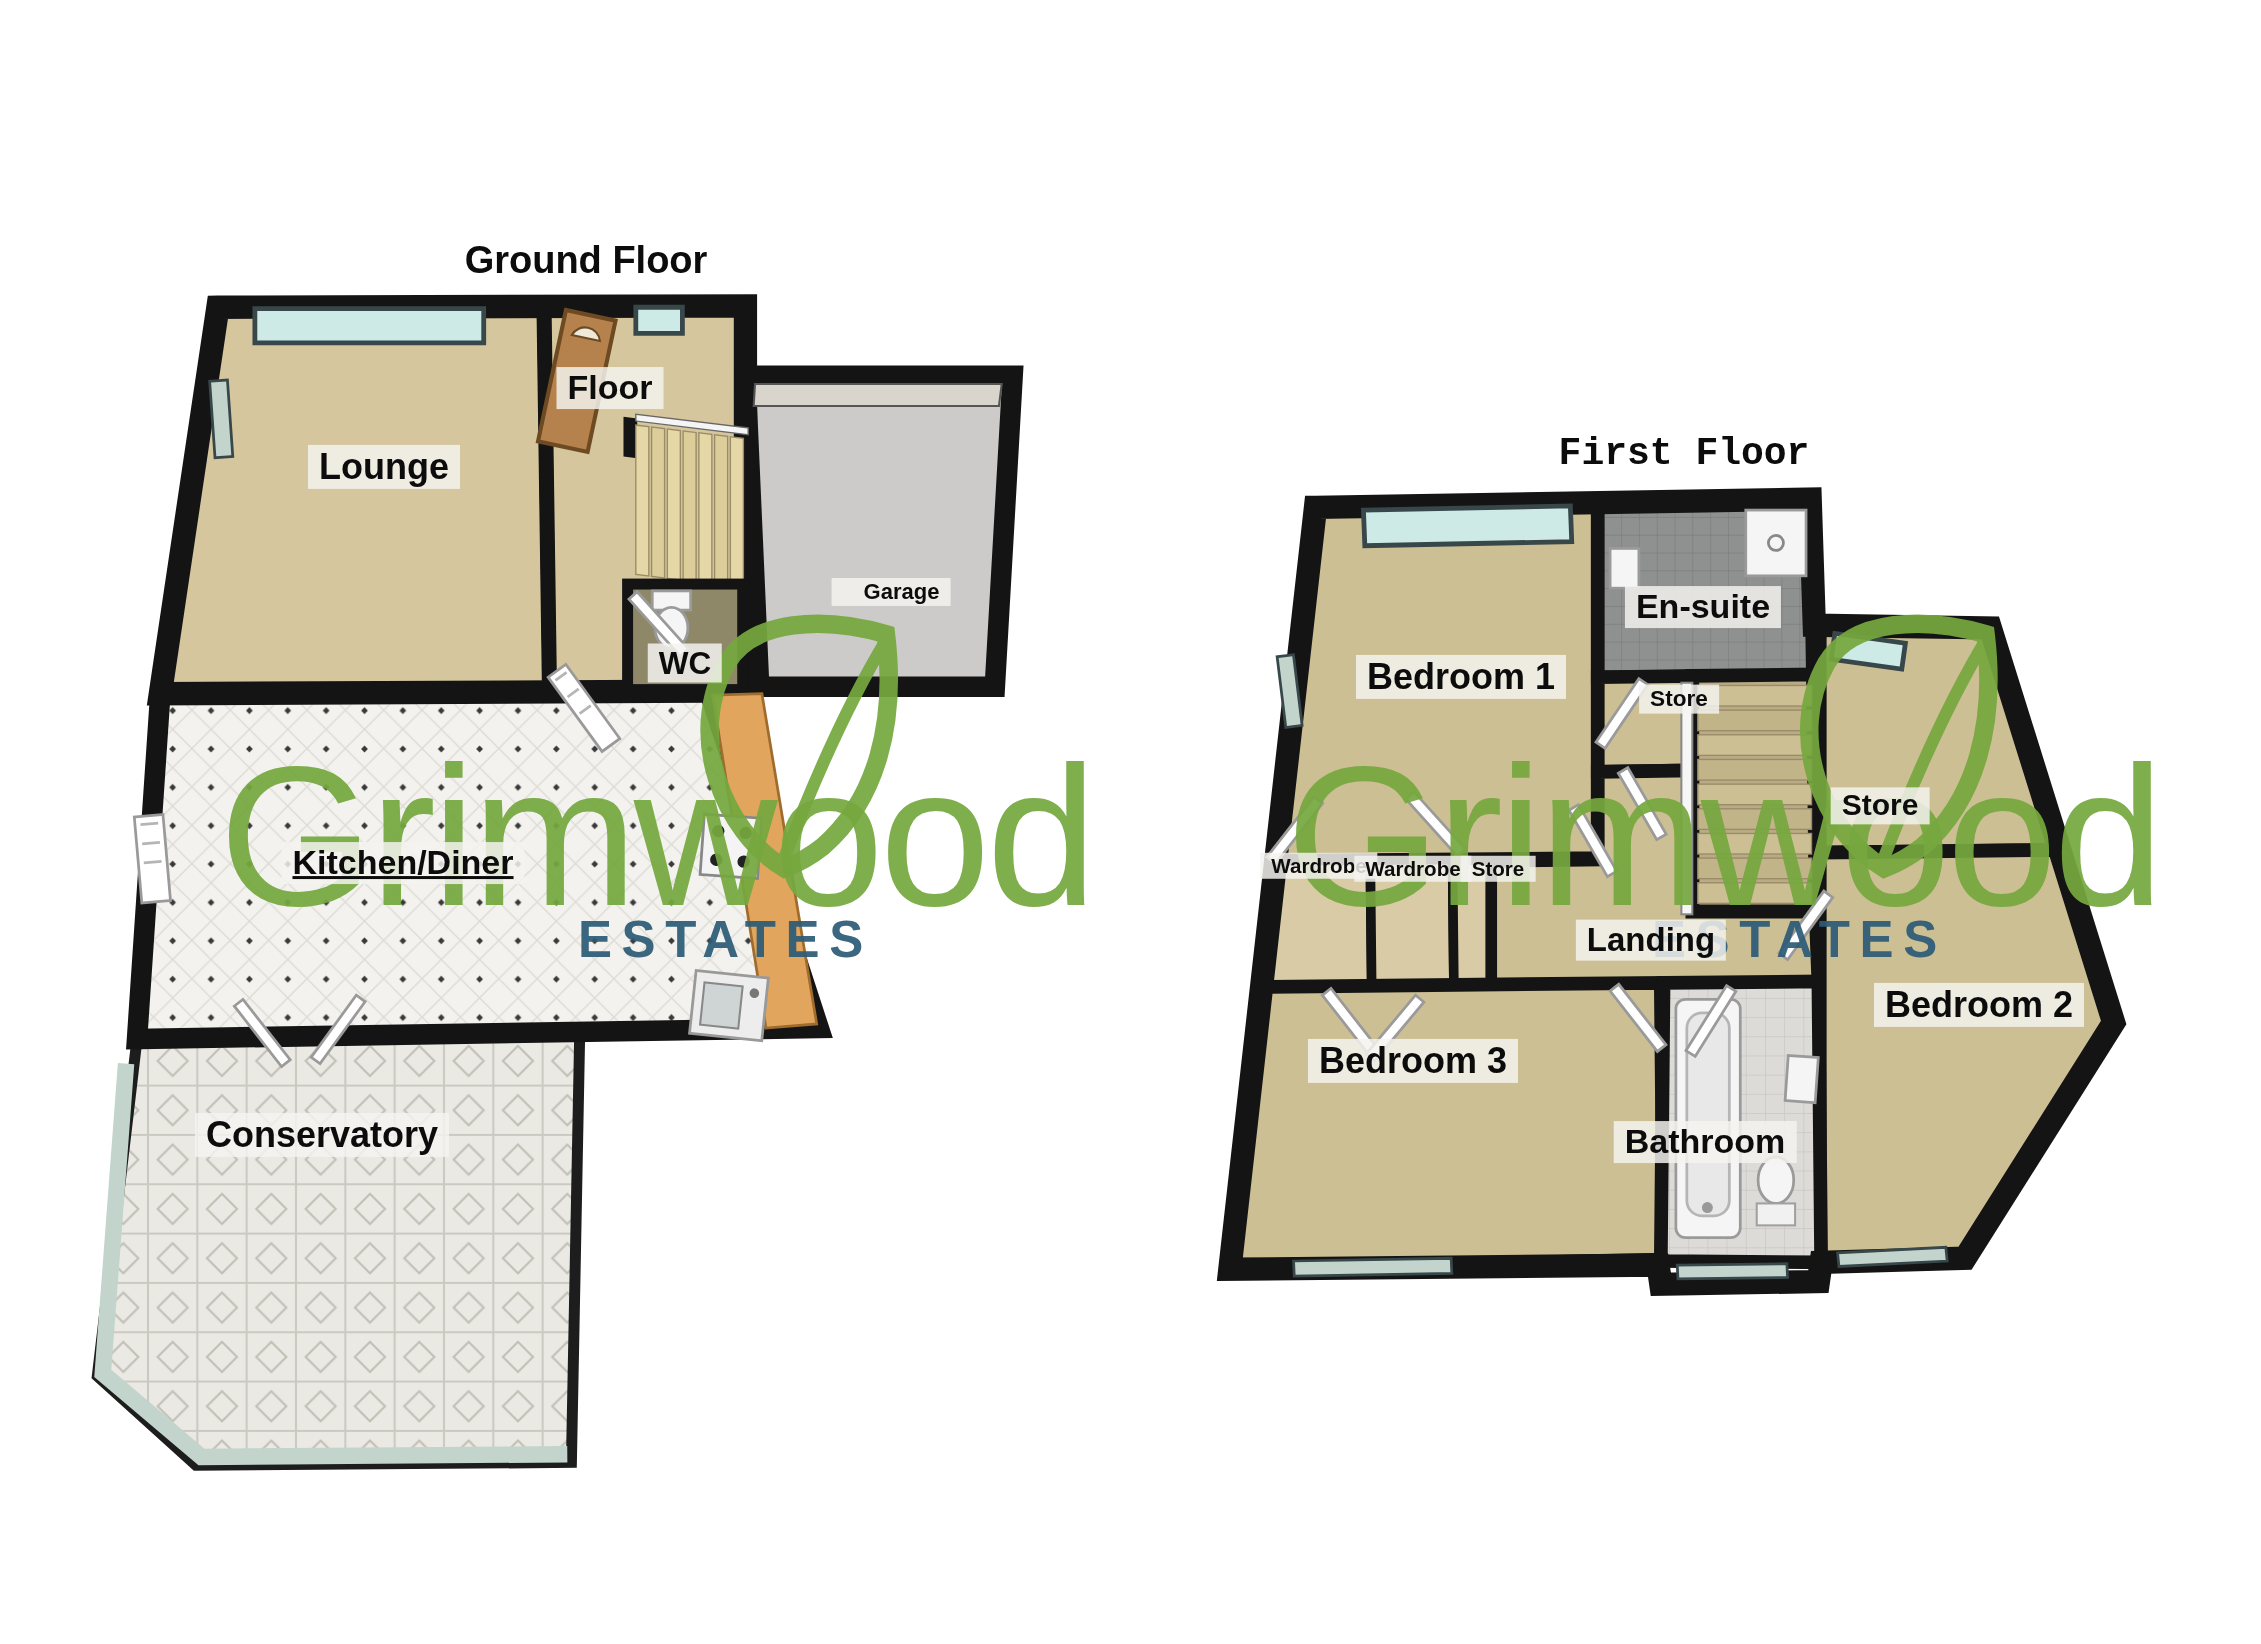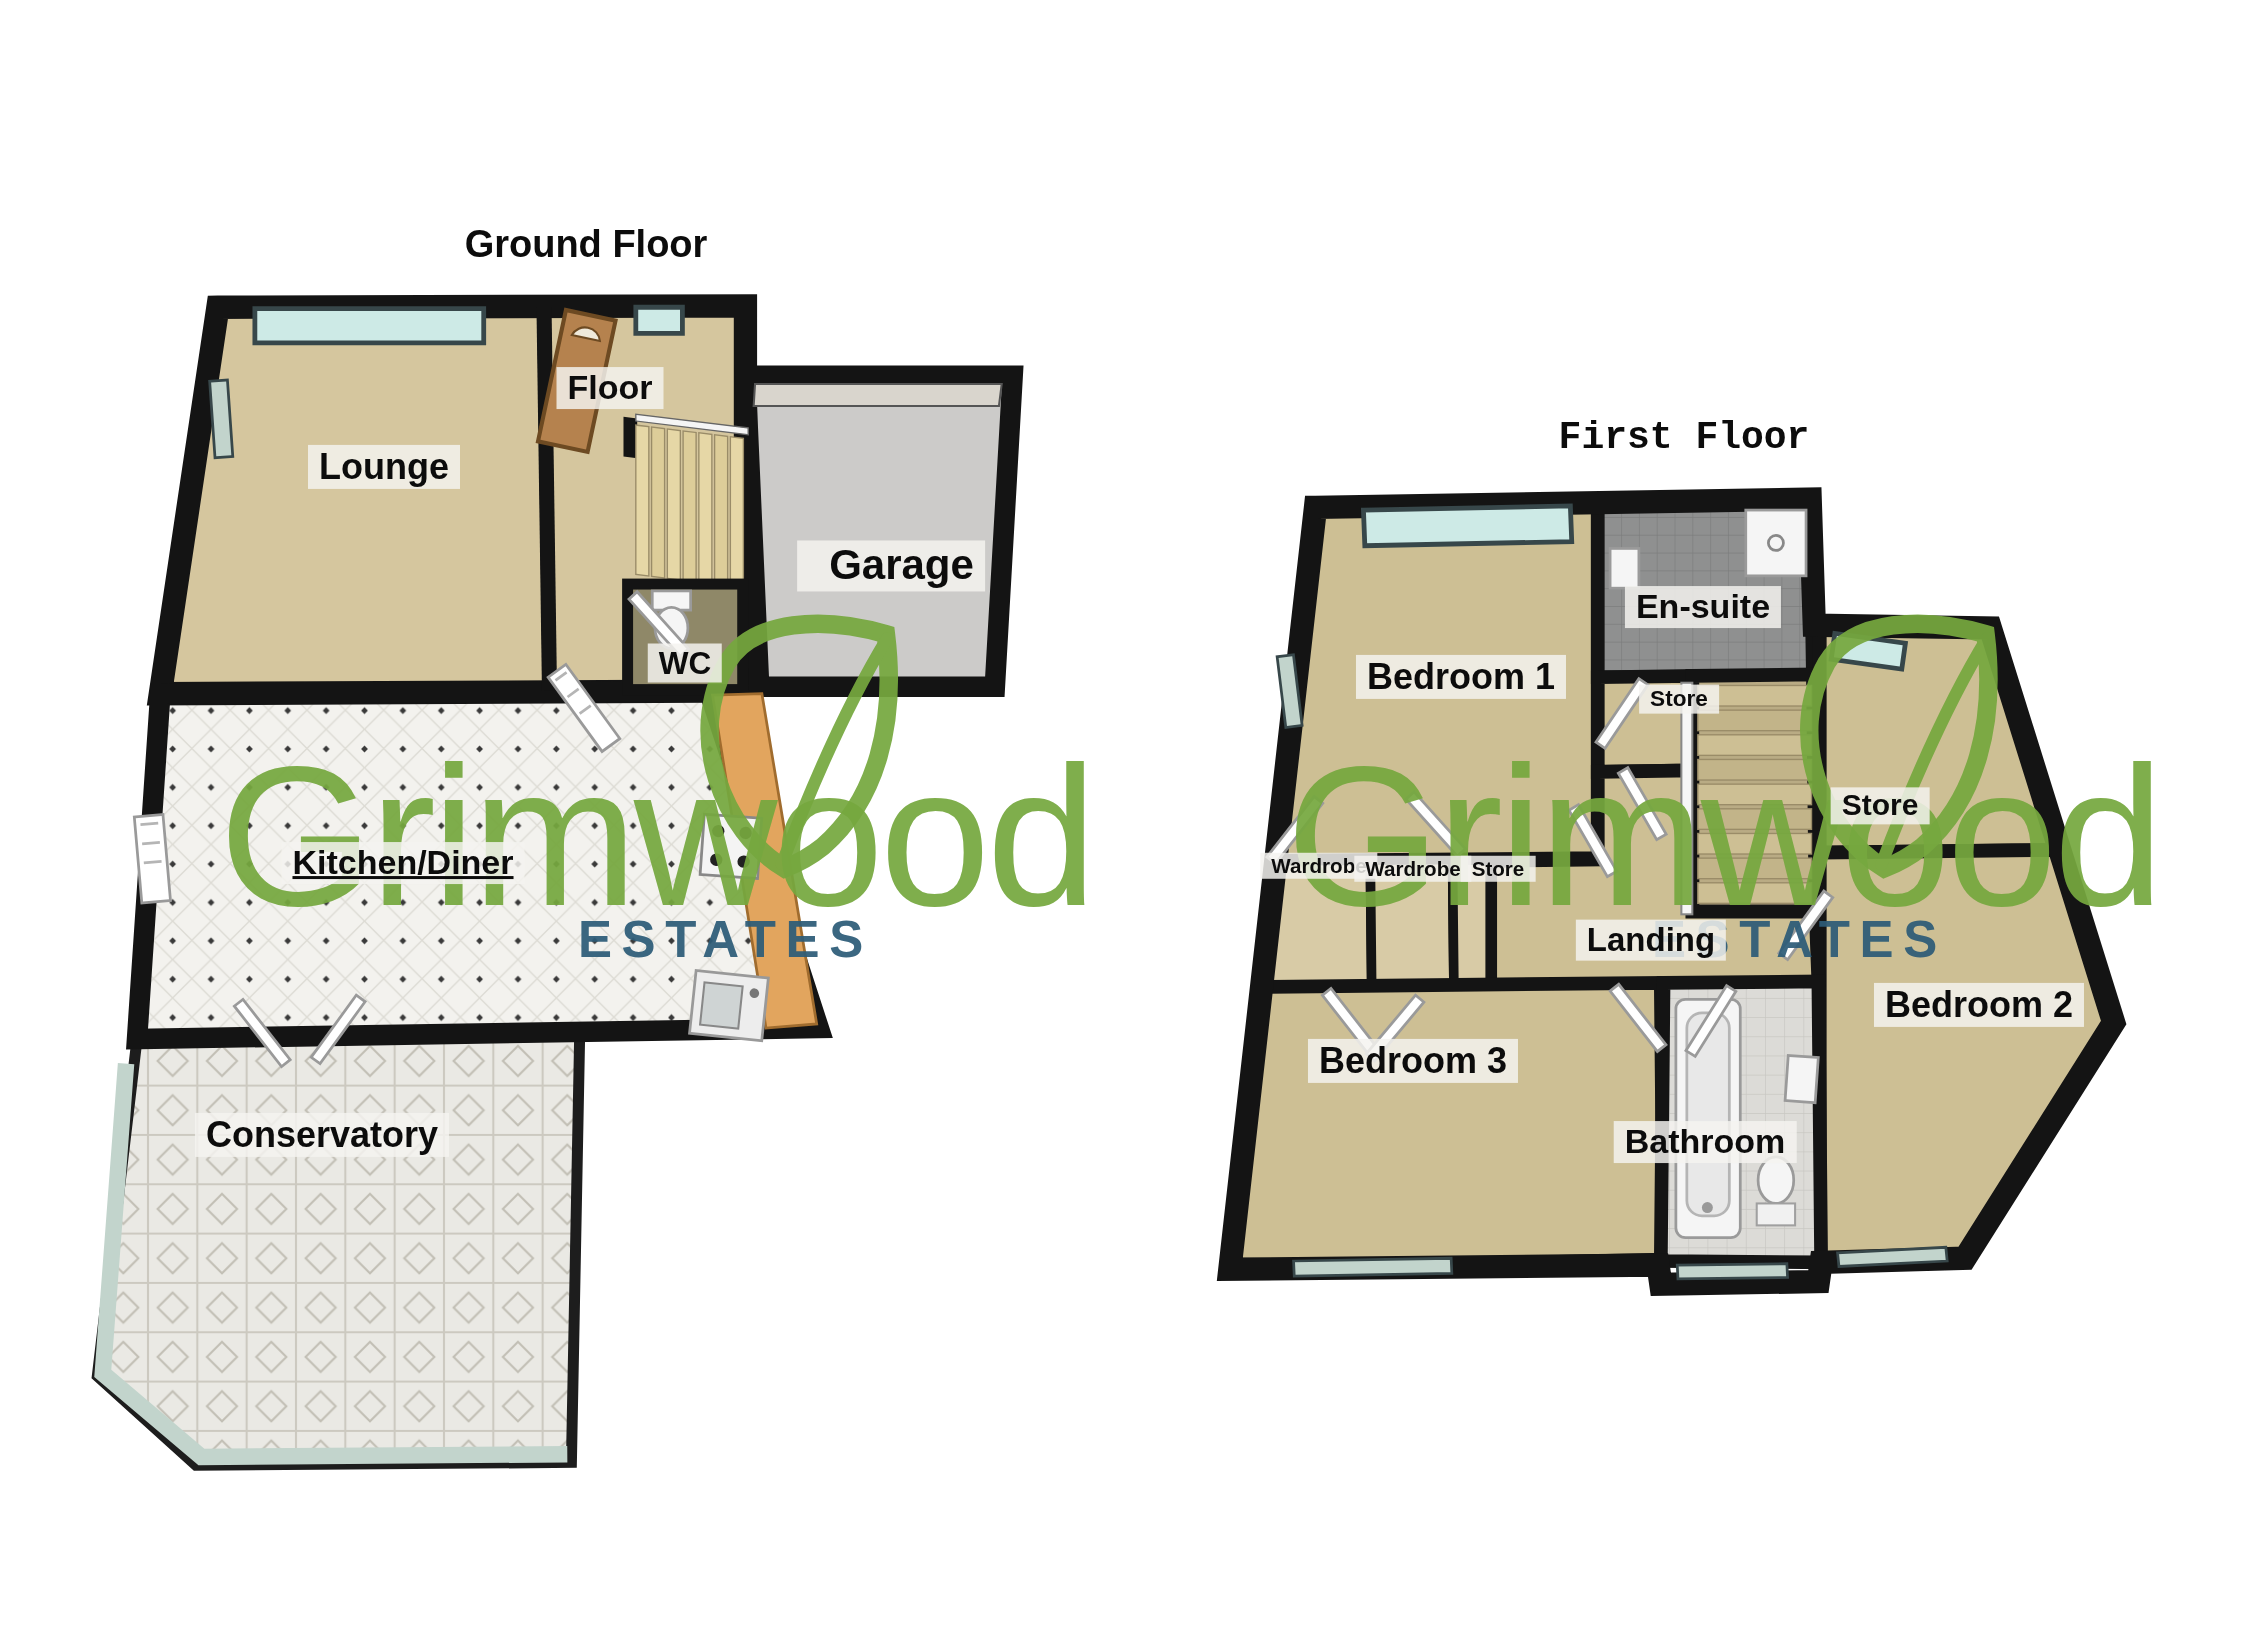--- a/index.html
+++ b/index.html
@@ -21,21 +21,21 @@
   .f-ensuite{fill:url(#ensuitegrid);} .f-wc{fill:var(--floor-wc);}
   .glass{fill:var(--glass);stroke:#37474a;stroke-width:7;}
   .glass2{fill:var(--glass2);stroke:#37474a;stroke-width:4;}
   .doorleaf{fill:#ffffff;stroke:#9a9a9a;stroke-width:4;}
   .fixture{fill:#f5f5f5;stroke:#9a9a9a;stroke-width:4;}
   .tread{stroke:#9a8c68;stroke-width:2;}
   .plan-label{position:absolute;transform:translate(-50%,-50%);z-index:3;
       background:var(--label-bg);color:var(--ink);font-weight:bold;
       padding:1.4px 11px;white-space:nowrap;line-height:1.15;}
   .floor-title{position:absolute;transform:translate(-50%,-50%);z-index:3;
-      color:var(--ink);font-weight:bold;font-size:38px;white-space:nowrap;}
+      color:var(--ink);font-weight:bold;font-size:38px;white-space:nowrap;margin-top:16px;}
   .logo{position:absolute;z-index:2;opacity:0.93;pointer-events:none;}
   .logo-brand{position:absolute;color:var(--logo-green);font-size:199px;
       font-weight:500;letter-spacing:-4.1px;line-height:1;white-space:nowrap;}
   .logo-tagline{position:absolute;color:var(--logo-blue);font-size:51px;
       font-weight:bold;letter-spacing:9.6px;line-height:1;white-space:nowrap;}
 </style>
 </head>
 <body>
 
 <div id="canvas">
@@ -217,21 +217,21 @@
 <div class="logo">
   <div class="logo-brand" style="left:1286px;top:737px;">Grimwood</div>
   <div class="logo-tagline" style="left:1652px;top:914px;">ESTATES</div>
 </div>
 
 <div class="floor-title" style="left:586px;top:244px;">Ground Floor</div>
 <div class="floor-title" style="left:1684px;top:437px;font-family:Liberation Mono, monospace;">First Floor</div>
 
 <div class="plan-label" style="left:384px;top:454px;font-size:36px;margin-top:13px;">Lounge</div>
 <div class="plan-label" style="left:610px;top:388px;font-size:34px;">Floor</div>
-<div class="plan-label" style="left:891px;top:566px;font-size:42px;padding-left:32px;">Garage</div>
+<div class="plan-label" style="left:891px;top:592px;font-size:22px;padding-left:32px;">Garage</div>
 <div class="plan-label" style="left:685px;top:663px;font-size:31.5px;">WC</div>
 <div class="plan-label" style="left:403px;top:863px;font-size:34px;text-decoration:underline;">Kitchen/Diner</div>
 <div class="plan-label" style="left:322px;top:1135px;font-size:36px;text-align:right;">Conservatory</div>
 
 <div class="plan-label" style="left:1461px;top:677px;font-size:36px;">Bedroom 1</div>
 <div class="plan-label" style="left:1703px;top:607px;font-size:34px;">En-suite</div>
 <div class="plan-label" style="left:1679px;top:699px;font-size:22.6px;">Store</div>
 <div class="plan-label" style="left:1880px;top:806px;font-size:30px;">Store</div>
 <div class="plan-label" style="left:1319px;top:866px;font-size:20.6px;">Wardrobe</div>
 <div class="plan-label" style="left:1413px;top:869px;font-size:20.6px;">Wardrobe</div>

